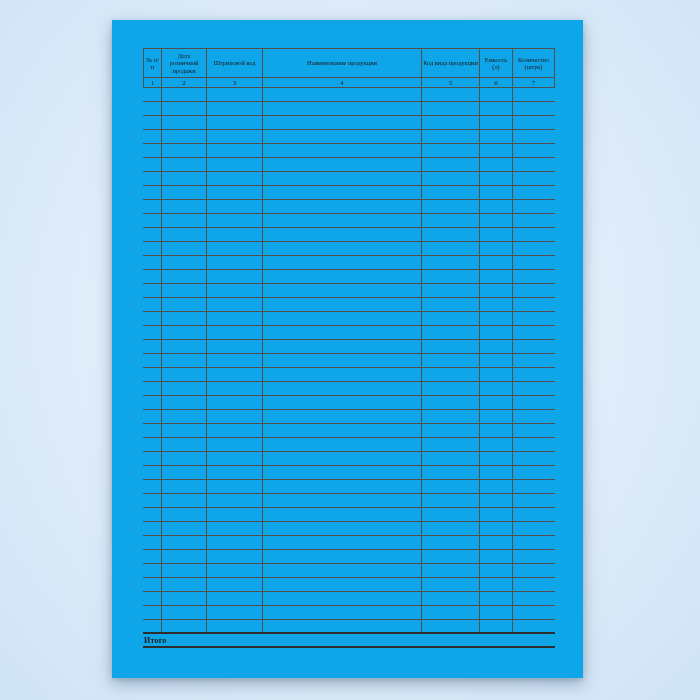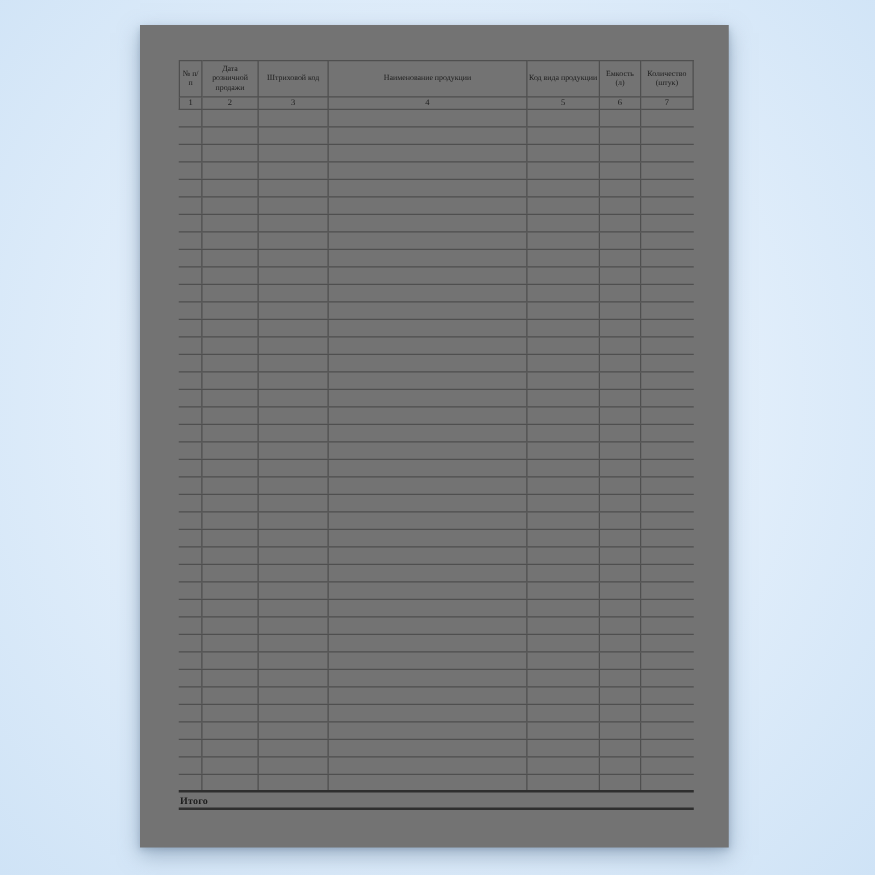--- a/index.html
+++ b/index.html
@@ -12,21 +12,21 @@
   body{
     font-family:"Liberation Serif","DejaVu Serif",serif;
     background:radial-gradient(ellipse at 50% 46%, #f2f8fe 0%, #e3effb 45%, #cfe3f6 100%);
     position:relative;
     color:var(--ink);
   }
   .paper{
     position:absolute;
     left:112px; top:20px;
     width:471px; height:658px;
-    background:#737373;
+    background:#0ea5e9;
     box-shadow:0 6px 16px rgba(98,122,150,.5), 0 2px 5px rgba(98,122,150,.35);
   }
   .form{
     position:absolute;
     left:31px; top:28px;
     width:412px;
   }
   .grid-row{
     display:grid;
     grid-template-columns:19px 45px 56px 159px 58px 33px 42px;

